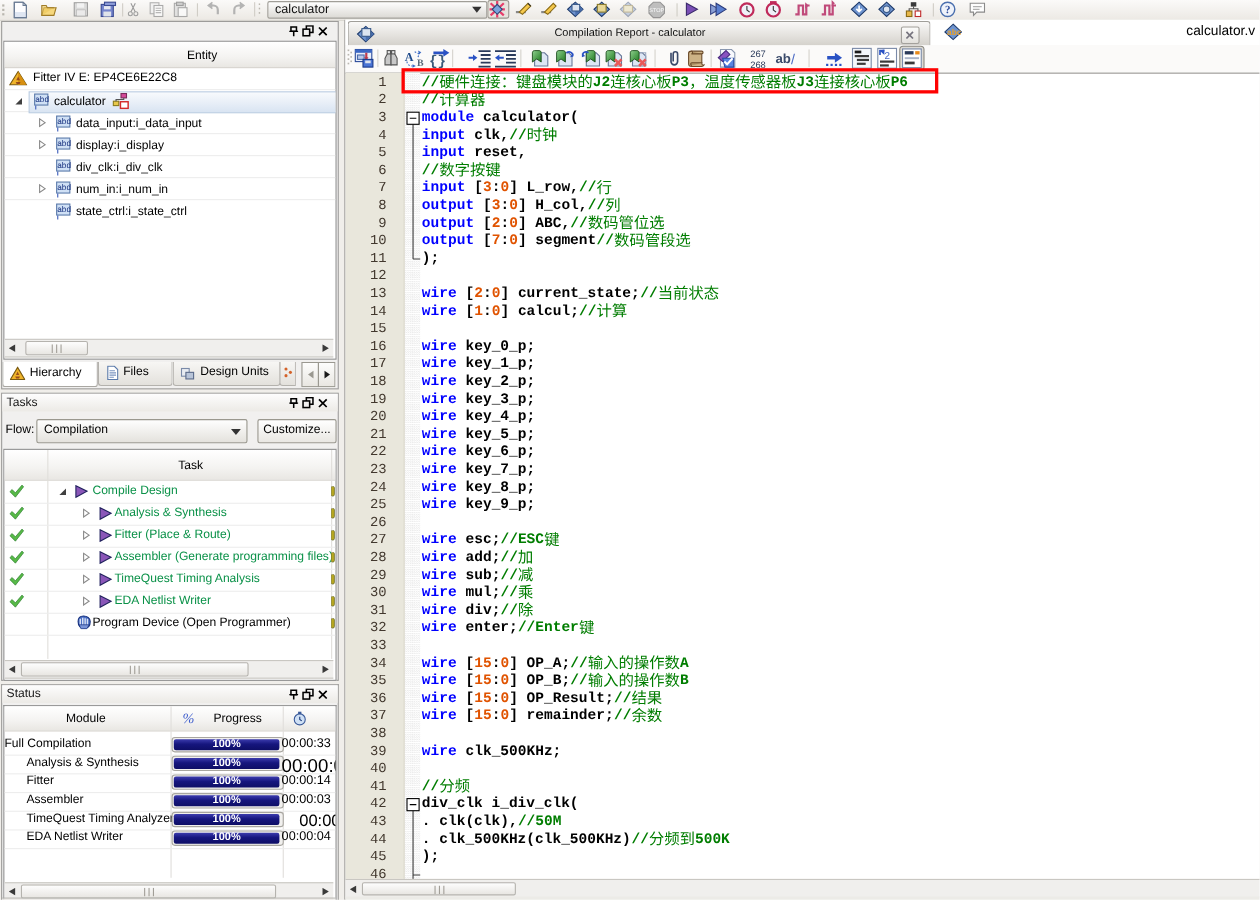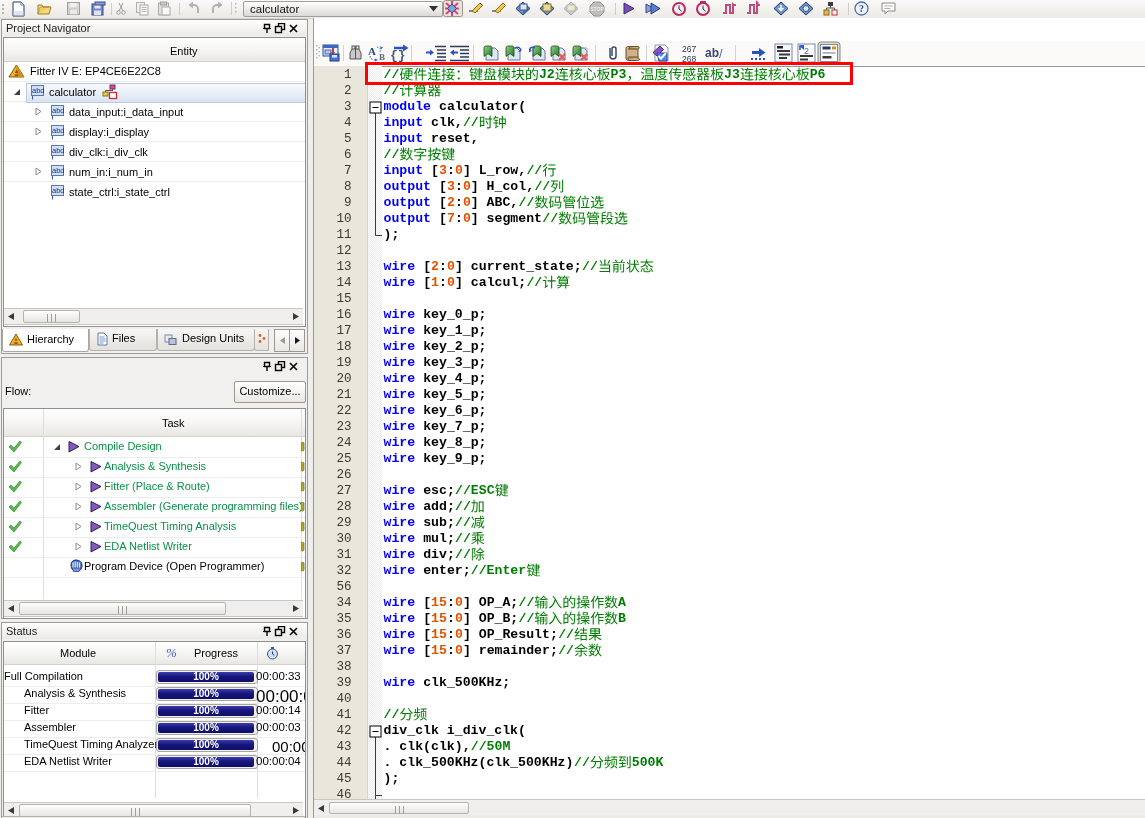--- a/index.html
+++ b/index.html
@@ -204,21 +204,20 @@
 
 <g transform="translate(438,0)">
           <path d="M1 2h13v8H7l-3 3v-3H1z" fill="#fdfdfd" stroke="#8a8a8a"></path>
           <path d="M3.5 5h8M3.5 7.5h6" stroke="#b0b0b0"></path>
         </g>
 </g>
 </svg>
 </div>
 
 <div class="panel" style="left:1px;top:19px;width:305px;height:333px">
-<div class="ptitle">Project Navigator</div>
 <svg class="ab" style="right:9px;top:3px" width="36" height="11" stroke="#000">
       <g fill="none">
         <path d="M2.5 1.5h5v4h-5zM5 5.5V10" stroke-width="1.4"></path>
         <path d="M1 5.5h8" stroke-width="1"></path>
       </g>
       <g transform="translate(13,0)">
         <rect x="3.5" y="0.5" width="6" height="6" fill="none" stroke-width="1.4"></rect>
         <rect x="0.5" y="3.5" width="6" height="6" fill="#f1f0ef" stroke-width="1.4"></rect>
       </g>
       <g transform="translate(27,0)">
@@ -344,35 +343,42 @@
     <div class="ab" style="left:272px;top:0px;width:14px;height:21px;background:linear-gradient(#fdfdfc,#e9e7e2);border:1px solid #9a9890;text-align:center"><svg style="margin-top:6px" width="7" height="9">
           <path d="M6 1v7L1 4.5z" fill="#9a9890"></path>
         </svg></div>
     <div class="ab" style="left:287px;top:0px;width:14px;height:21px;background:linear-gradient(#fdfdfc,#e9e7e2);border:1px solid #9a9890;text-align:center"><svg style="margin-top:6px" width="7" height="9">
           <path d="M1 1v7l5-3.5z" fill="#1a1a1a"></path>
         </svg></div>
 </div>
 </div>
 
 <div class="panel" style="left:1px;top:357px;width:305px;height:260px">
+<div class="ptitle">Tasks</div>
 <svg class="ab" style="right:9px;top:3px" width="36" height="11" stroke="#000">
       <g fill="none">
         <path d="M2.5 1.5h5v4h-5zM5 5.5V10" stroke-width="1.4"></path>
         <path d="M1 5.5h8" stroke-width="1"></path>
       </g>
       <g transform="translate(13,0)">
         <rect x="3.5" y="0.5" width="6" height="6" fill="none" stroke-width="1.4"></rect>
         <rect x="0.5" y="3.5" width="6" height="6" fill="#f1f0ef" stroke-width="1.4"></rect>
       </g>
       <g transform="translate(27,0)">
         <path d="M1 2l7 7M8 2l-7 7" stroke-width="1.6"></path>
       </g>
     </svg>
 <div class="ab" style="left:0;top:22px;width:100%;height:28px">
   <div class="tseg" style="left:3px;top:5px">Flow:</div>
+  <div class="ab" style="left:31px;top:1px;width:190px;height:20px;background:linear-gradient(#fefefe,#e4e2dd);border:1px solid #9a988f;border-radius:2px">
+    <div class="tseg" style="left:6px;top:3px">Compilation</div>
+    <svg class="ab" style="right:5px;top:8px" width="9" height="6">
+          <path d="M0 0h9L4.5 5.5z" fill="#333"></path>
+        </svg>
+  </div>
   <div class="btn3 ab" style="left:232px;top:1px;width:70px;height:20px;font-size:11px;text-align:center;line-height:19px">Customize...</div>
 </div>
 <div class="pbody" style="left:1px;top:50px;width:301px;height:209px;overflow:hidden">
   <div class="ab hdr" style="left:0;top:0;width:100%;height:27px;line-height:29px">
         <span style="position:absolute;left:158px">Task</span>
       </div>
   <div class="ab" style="left:39px;top:0;width:1px;height:190px;background:#e0dedb"></div>
   <div class="ab" style="left:297px;top:0;width:1px;height:190px;background:#e0dedb"></div>
   <div id="tasks" class="ab" style="left:0;top:28px;width:100%;height:142px">
     <svg class="ab" style="left:4px;top:3px" width="14" height="13">
@@ -565,20 +571,40 @@
             <path d="M0 0v7l6-3.5z" fill="#3a3a3a"></path>
           </svg></div>
   </div>
 </div>
 <div class="ab" style="left:0;top:193px;width:303px;height:1px;background:#b0aeaa"></div>
 <div class="ab" style="left:0;top:194px;width:303px;height:2px;background:#efede9"></div>
 </div>
 
 <div class="ab" style="left:313px;top:18px;width:832px;height:800px;background:#fff;border-left:1px solid #9a9894">
 
+  <div class="ab" style="left:0;top:0;width:832px;height:23px;background:#fff">
+    <div class="ab" style="left:2px;top:1px;width:528px;height:22px;background:linear-gradient(#f9f8f7,#d3d0ca);border:1px solid #a09e99;border-bottom:none;border-top-left-radius:3px;border-top-right-radius:3px">
+      <svg class="ab" style="left:7px;top:3px" width="17" height="17">
+          <path d="M8.5 1l7.5 7L8.5 15 1 8z" fill="#6f94cf" stroke="#1e3a6a"></path>
+          <path d="M8.5 1l7.5 7-7.5 7z" fill="#4a6fae"></path>
+          <rect x="5" y="3" width="8" height="7" fill="#dce4f0" stroke="#3a5a8a"></rect>
+        </svg>
+      <div class="ab" style="left:187px;top:5px;font-size:10px;color:#111">Compilation Report - calculator</div>
+      <div class="ab" style="left:502px;top:4px;width:15px;height:14px;background:linear-gradient(#fbfbfa,#e3e1dc);border:1px solid #a3a19c;border-radius:2px">
+          <svg style="position:absolute;left:3px;top:3px" width="8" height="8">
+            <path d="M1 1l6 6M7 1L1 7" stroke="#77757f" stroke-width="1.6"></path>
+          </svg>
+        </div>
+    </div>
+    <svg class="ab" style="left:544px;top:3px" width="17" height="17">
+        <path d="M8.5 1l7.5 7L8.5 15 1 8z" fill="#6f94cf" stroke="#1e3a6a"></path>
+        <text x="3" y="10.5" font-size="7.5" fill="#e8a02a" font-family="Liberation Sans" font-weight="bold">abc</text>
+      </svg>
+    <div class="ab" style="right:5px;top:3px;font-size:12.5px;color:#000">calculator.v</div>
+  </div>
 
   <div class="ab" style="left:0;top:23px;width:832px;height:25px;background:#fbfaf9;border-bottom:1px solid #9a9894">
     <svg class="ab" style="left:0;top:0" width="832" height="25">
 <defs>
           <linearGradient id="bgrad" x1="0" y1="0" x2="1" y2="1">
             <stop offset="0" stop-color="#8fd08f"></stop>
             <stop offset="1" stop-color="#1e7a1e"></stop>
           </linearGradient>
         </defs>
 <g fill="#b9b6af">
@@ -762,21 +788,21 @@
 <span style="left:7.5px;top:353.0px">23</span>
 <span style="left:7.5px;top:369.0px">24</span>
 <span style="left:7.5px;top:385.0px">25</span>
 <span style="left:7.5px;top:401.0px">26</span>
 <span style="left:7.5px;top:417.0px">27</span>
 <span style="left:7.5px;top:433.0px">28</span>
 <span style="left:7.5px;top:449.0px">29</span>
 <span style="left:7.5px;top:465.0px">30</span>
 <span style="left:7.5px;top:481.0px">31</span>
 <span style="left:7.5px;top:497.0px">32</span>
-<span style="left:7.5px;top:513.0px">56</span>
+<span style="left:7.5px;top:513.0px">33</span>
 <span style="left:7.5px;top:529.0px">34</span>
 <span style="left:7.5px;top:545.0px">35</span>
 <span style="left:7.5px;top:561.0px">36</span>
 <span style="left:7.5px;top:577.0px">37</span>
 <span style="left:7.5px;top:593.0px">38</span>
 <span style="left:7.5px;top:609.0px">39</span>
 <span style="left:7.5px;top:625.0px">40</span>
 <span style="left:7.5px;top:641.0px">41</span>
 <span style="left:7.5px;top:657.0px">42</span>
 <span style="left:7.5px;top:673.0px">43</span>

